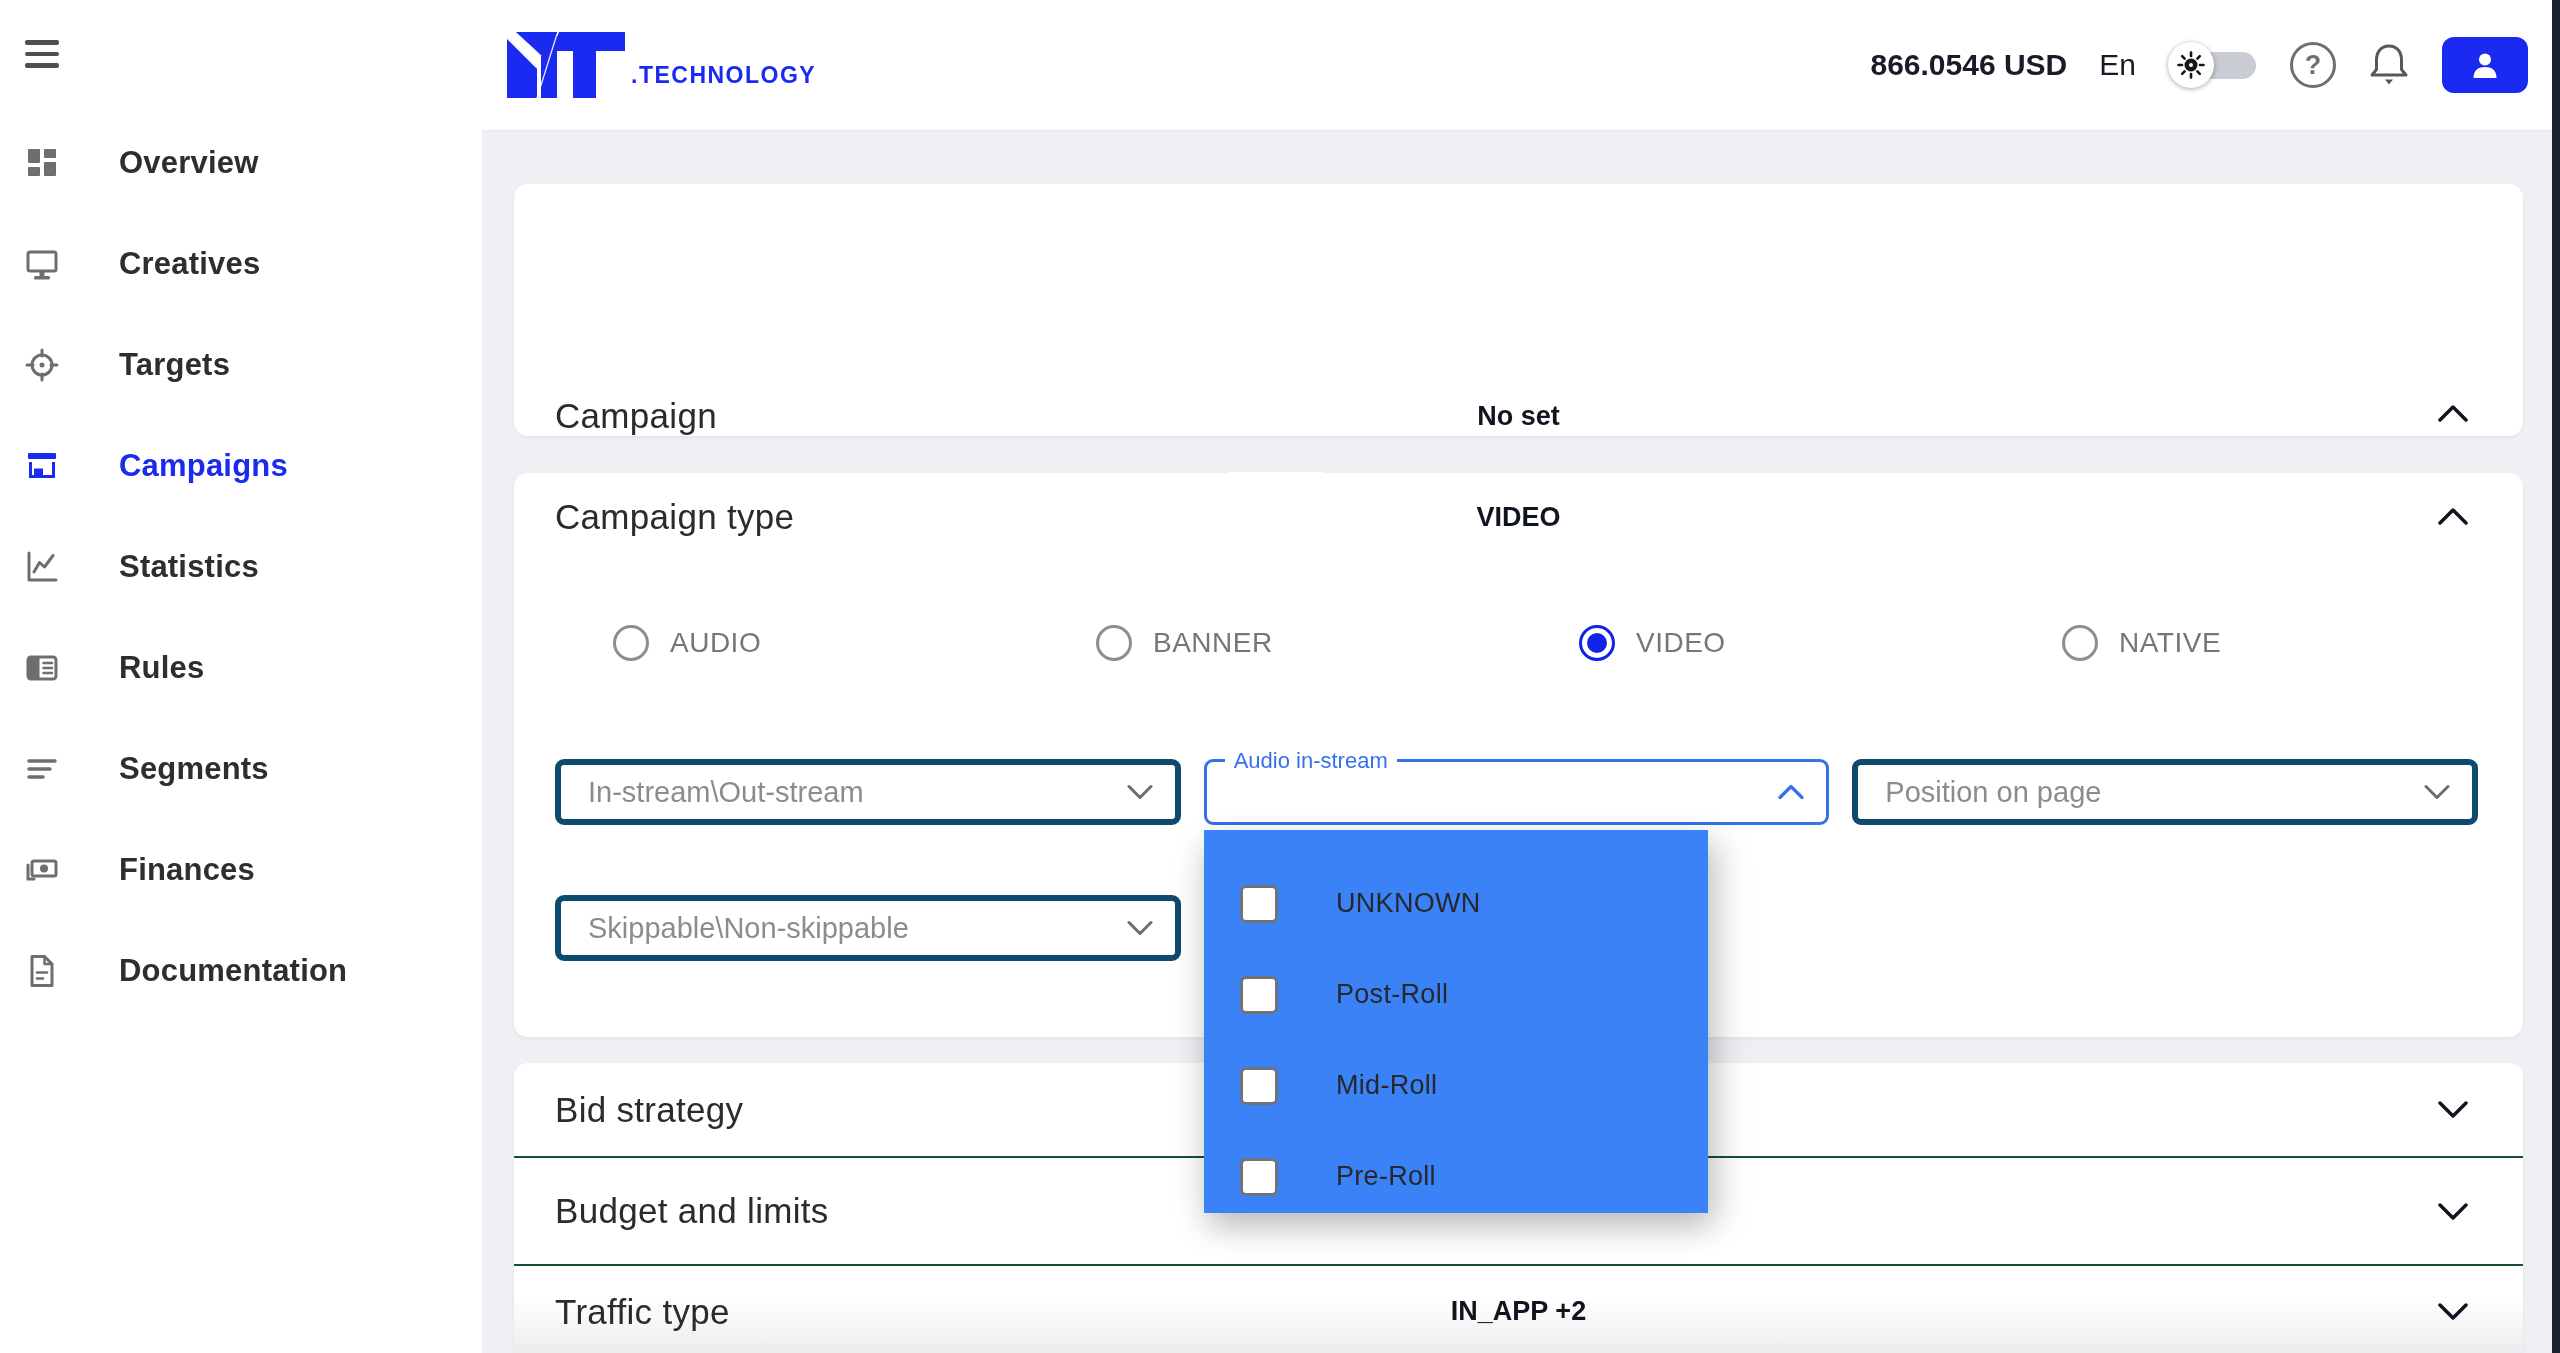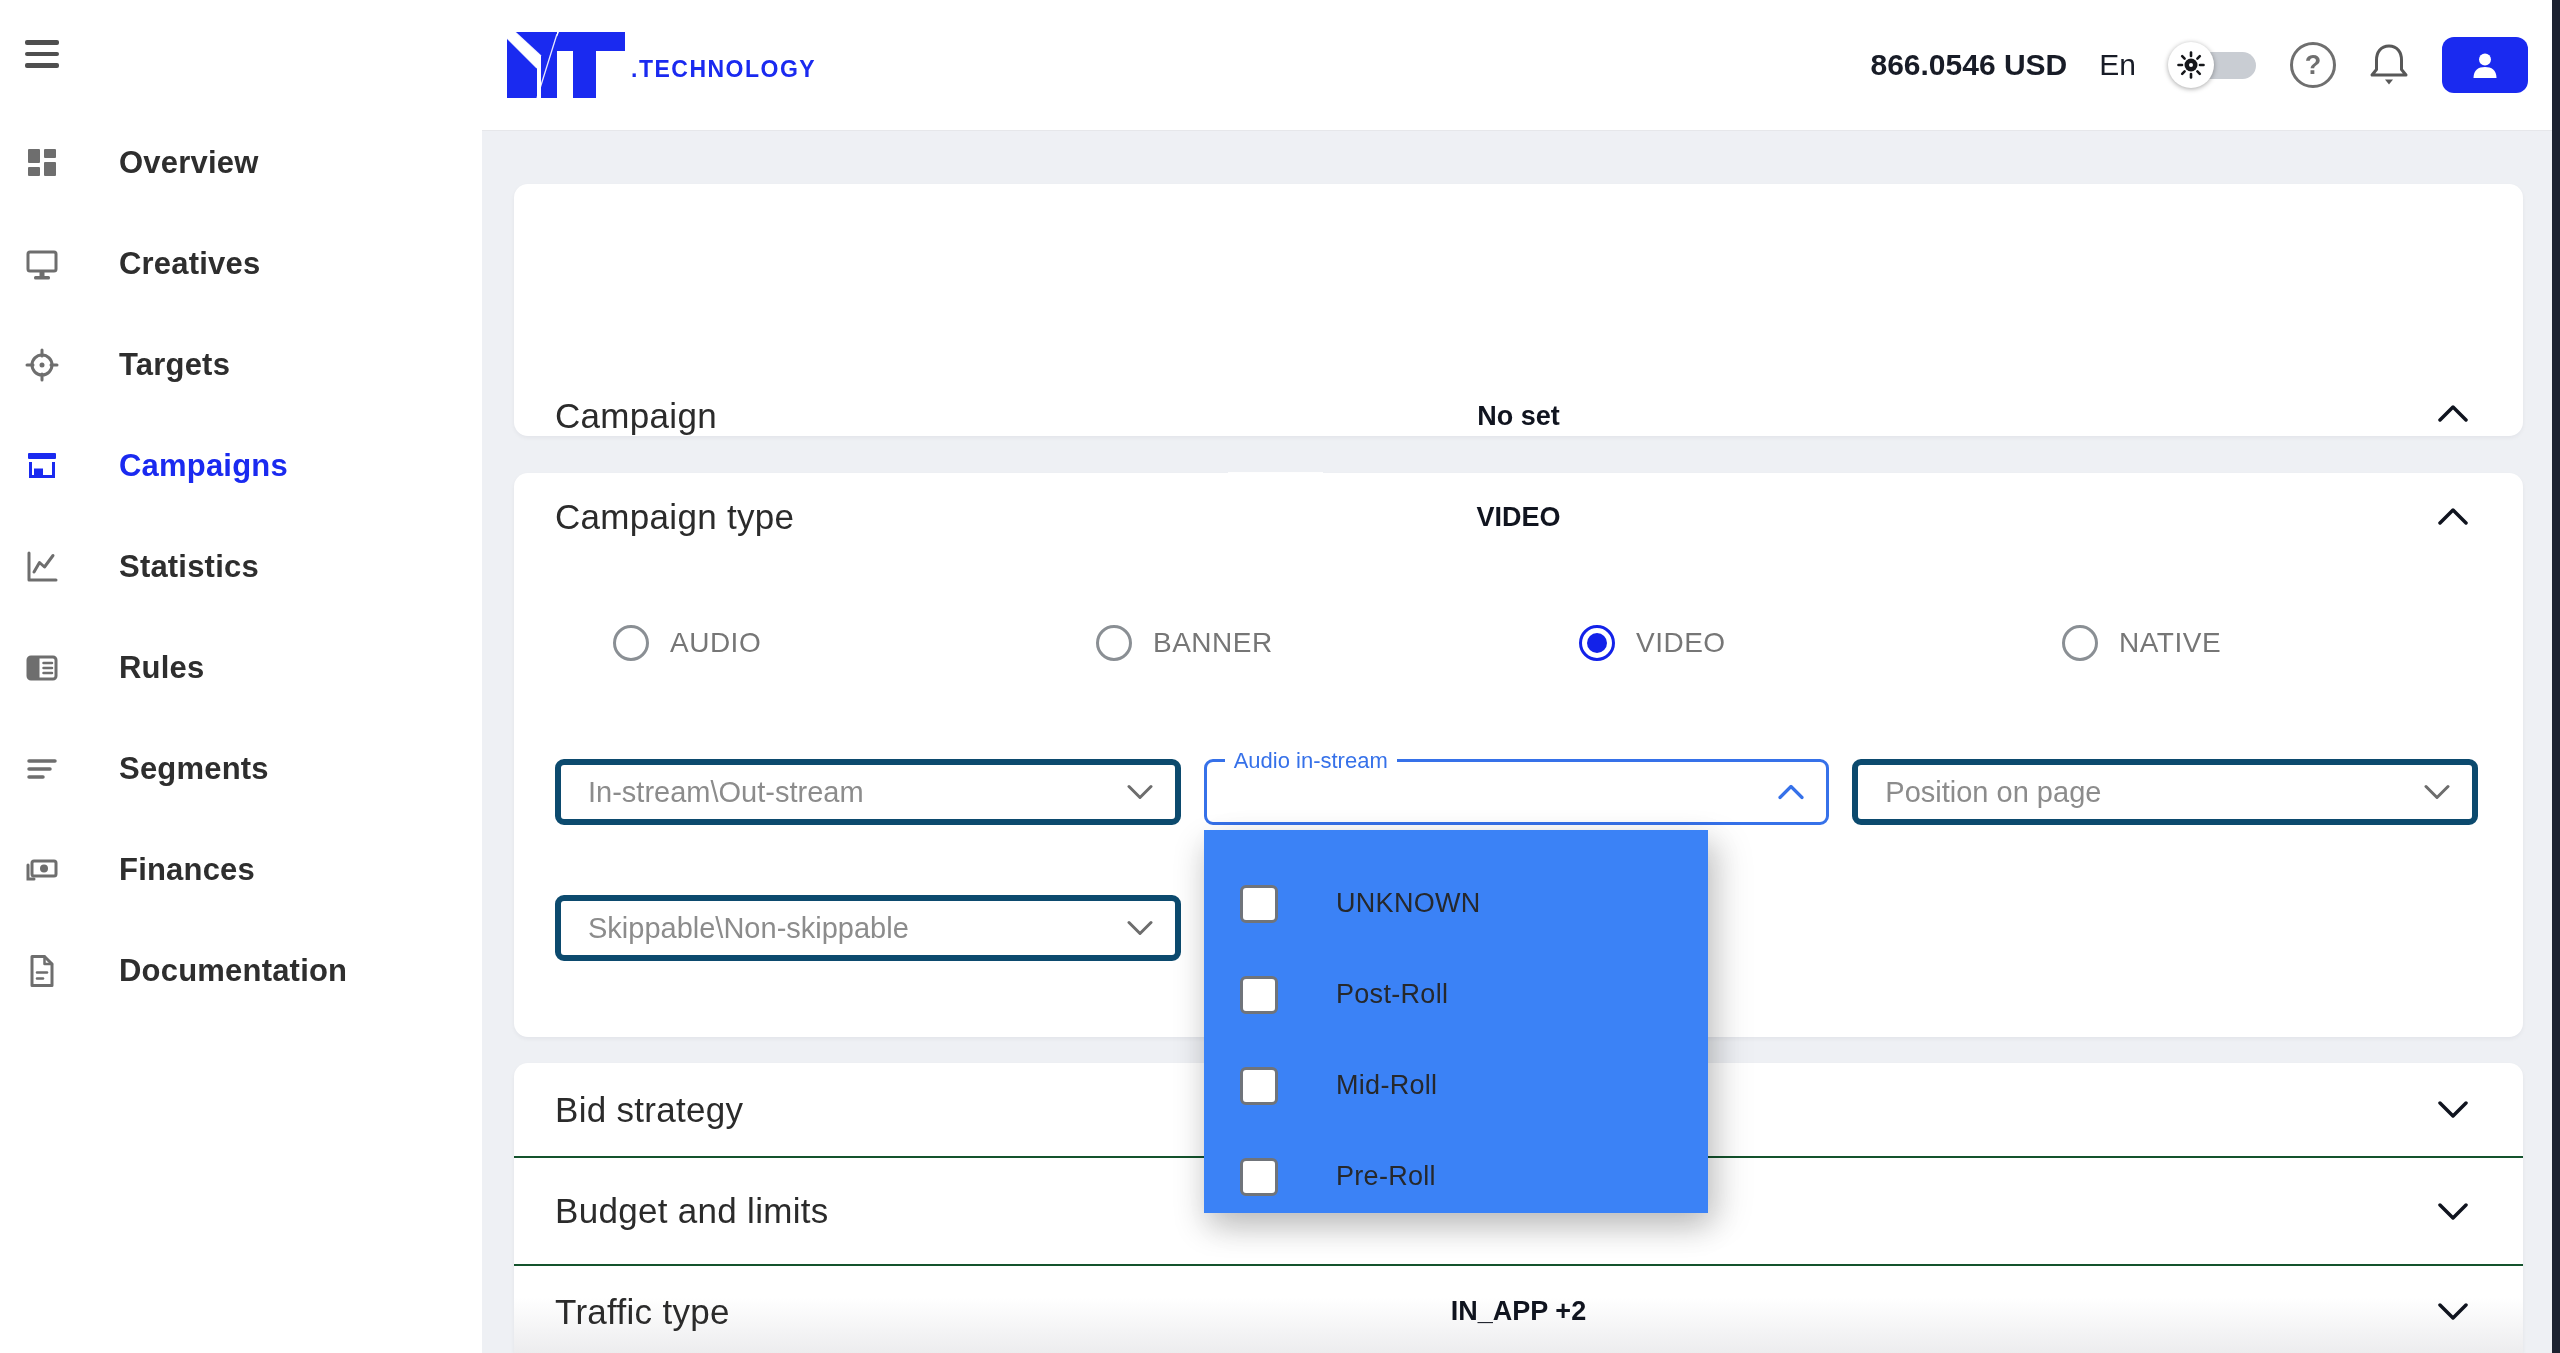--- a/index.html
+++ b/index.html
@@ -13,21 +13,21 @@
   .nav{position:absolute;left:0;top:112px;width:482px;}
   .nav-item{height:101px;display:flex;align-items:center;padding-left:25px;cursor:pointer;}
   .nav-item .nicon{width:34px;height:34px;margin-right:60px;flex:none;}
   .nav-item .nlabel{font-size:31px;font-weight:700;color:#2e2e2e;letter-spacing:.2px;}
   .nav-item.active .nlabel{color:#1a2af0;}
 
   
   .main{position:absolute;left:482px;top:0;width:2078px;height:1353px;background:#eef0f4;}
   .header{position:absolute;left:0;top:0;width:2078px;height:130px;background:#fff;border-bottom:1px solid #e6e7ea;}
   .logo{position:absolute;left:25px;top:30px;height:68px;display:flex;align-items:flex-end;cursor:pointer;}
-  .logo-suffix{font-size:23px;font-weight:600;letter-spacing:1.5px;color:#1a2af0;margin-left:4px;margin-bottom:15px;}
+  .logo-suffix{font-size:23px;font-weight:600;letter-spacing:1.5px;color:#1a2af0;margin-left:4px;margin-bottom:9px;}
   .header-right{position:absolute;right:32px;top:0;height:130px;display:flex;align-items:center;gap:32px;}
   .balance{font-size:30px;font-weight:600;color:#181c27;}
   .lang{font-size:30px;font-weight:500;color:#181c27;cursor:pointer;}
   .toggle{position:relative;width:90px;height:46px;cursor:pointer;}
   .toggle .track{position:absolute;left:22px;top:10px;width:66px;height:27px;border-radius:14px;background:#c9cdd3;}
   .toggle .knob{position:absolute;left:0;top:0;width:46px;height:46px;border-radius:50%;background:#fff;
     box-shadow:0 1px 5px rgba(0,0,0,.35);display:flex;align-items:center;justify-content:center;}
   .help{width:46px;height:46px;border-radius:50%;border:3px solid #6f6f6f;color:#6f6f6f;
     display:flex;align-items:center;justify-content:center;font-size:27px;font-weight:700;cursor:pointer;box-sizing:border-box;}
   .bell{cursor:pointer;display:flex;}

